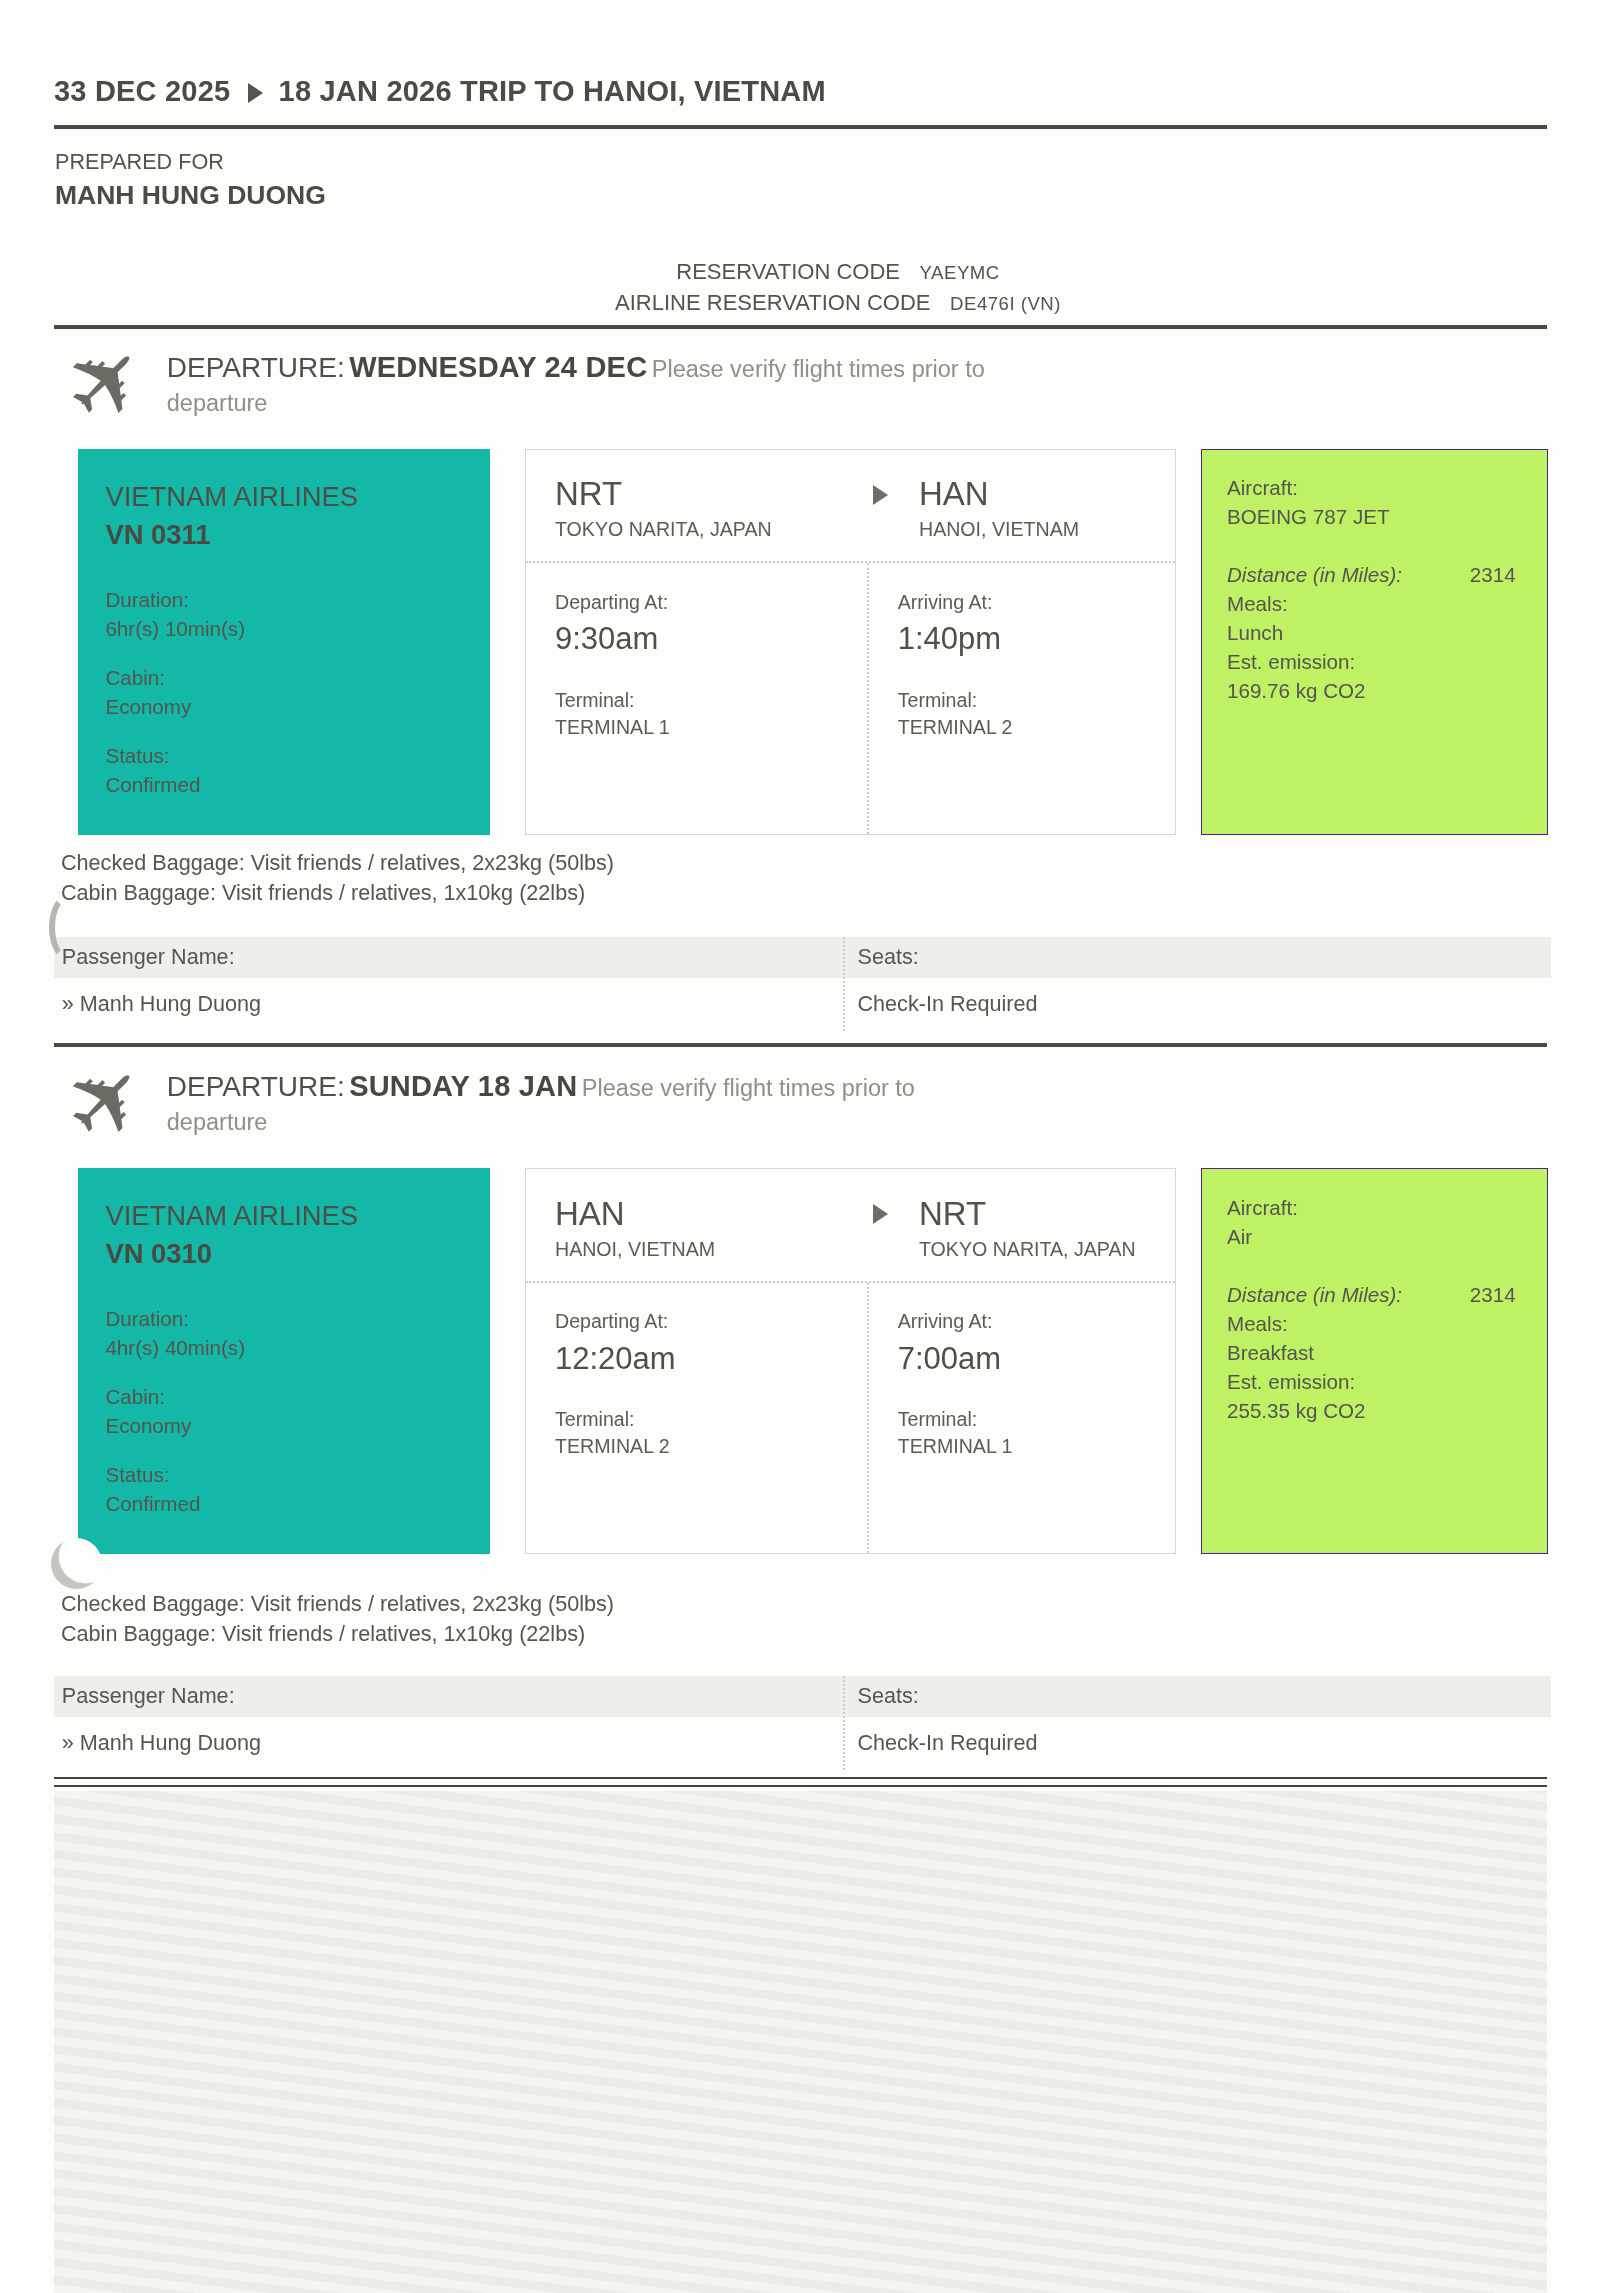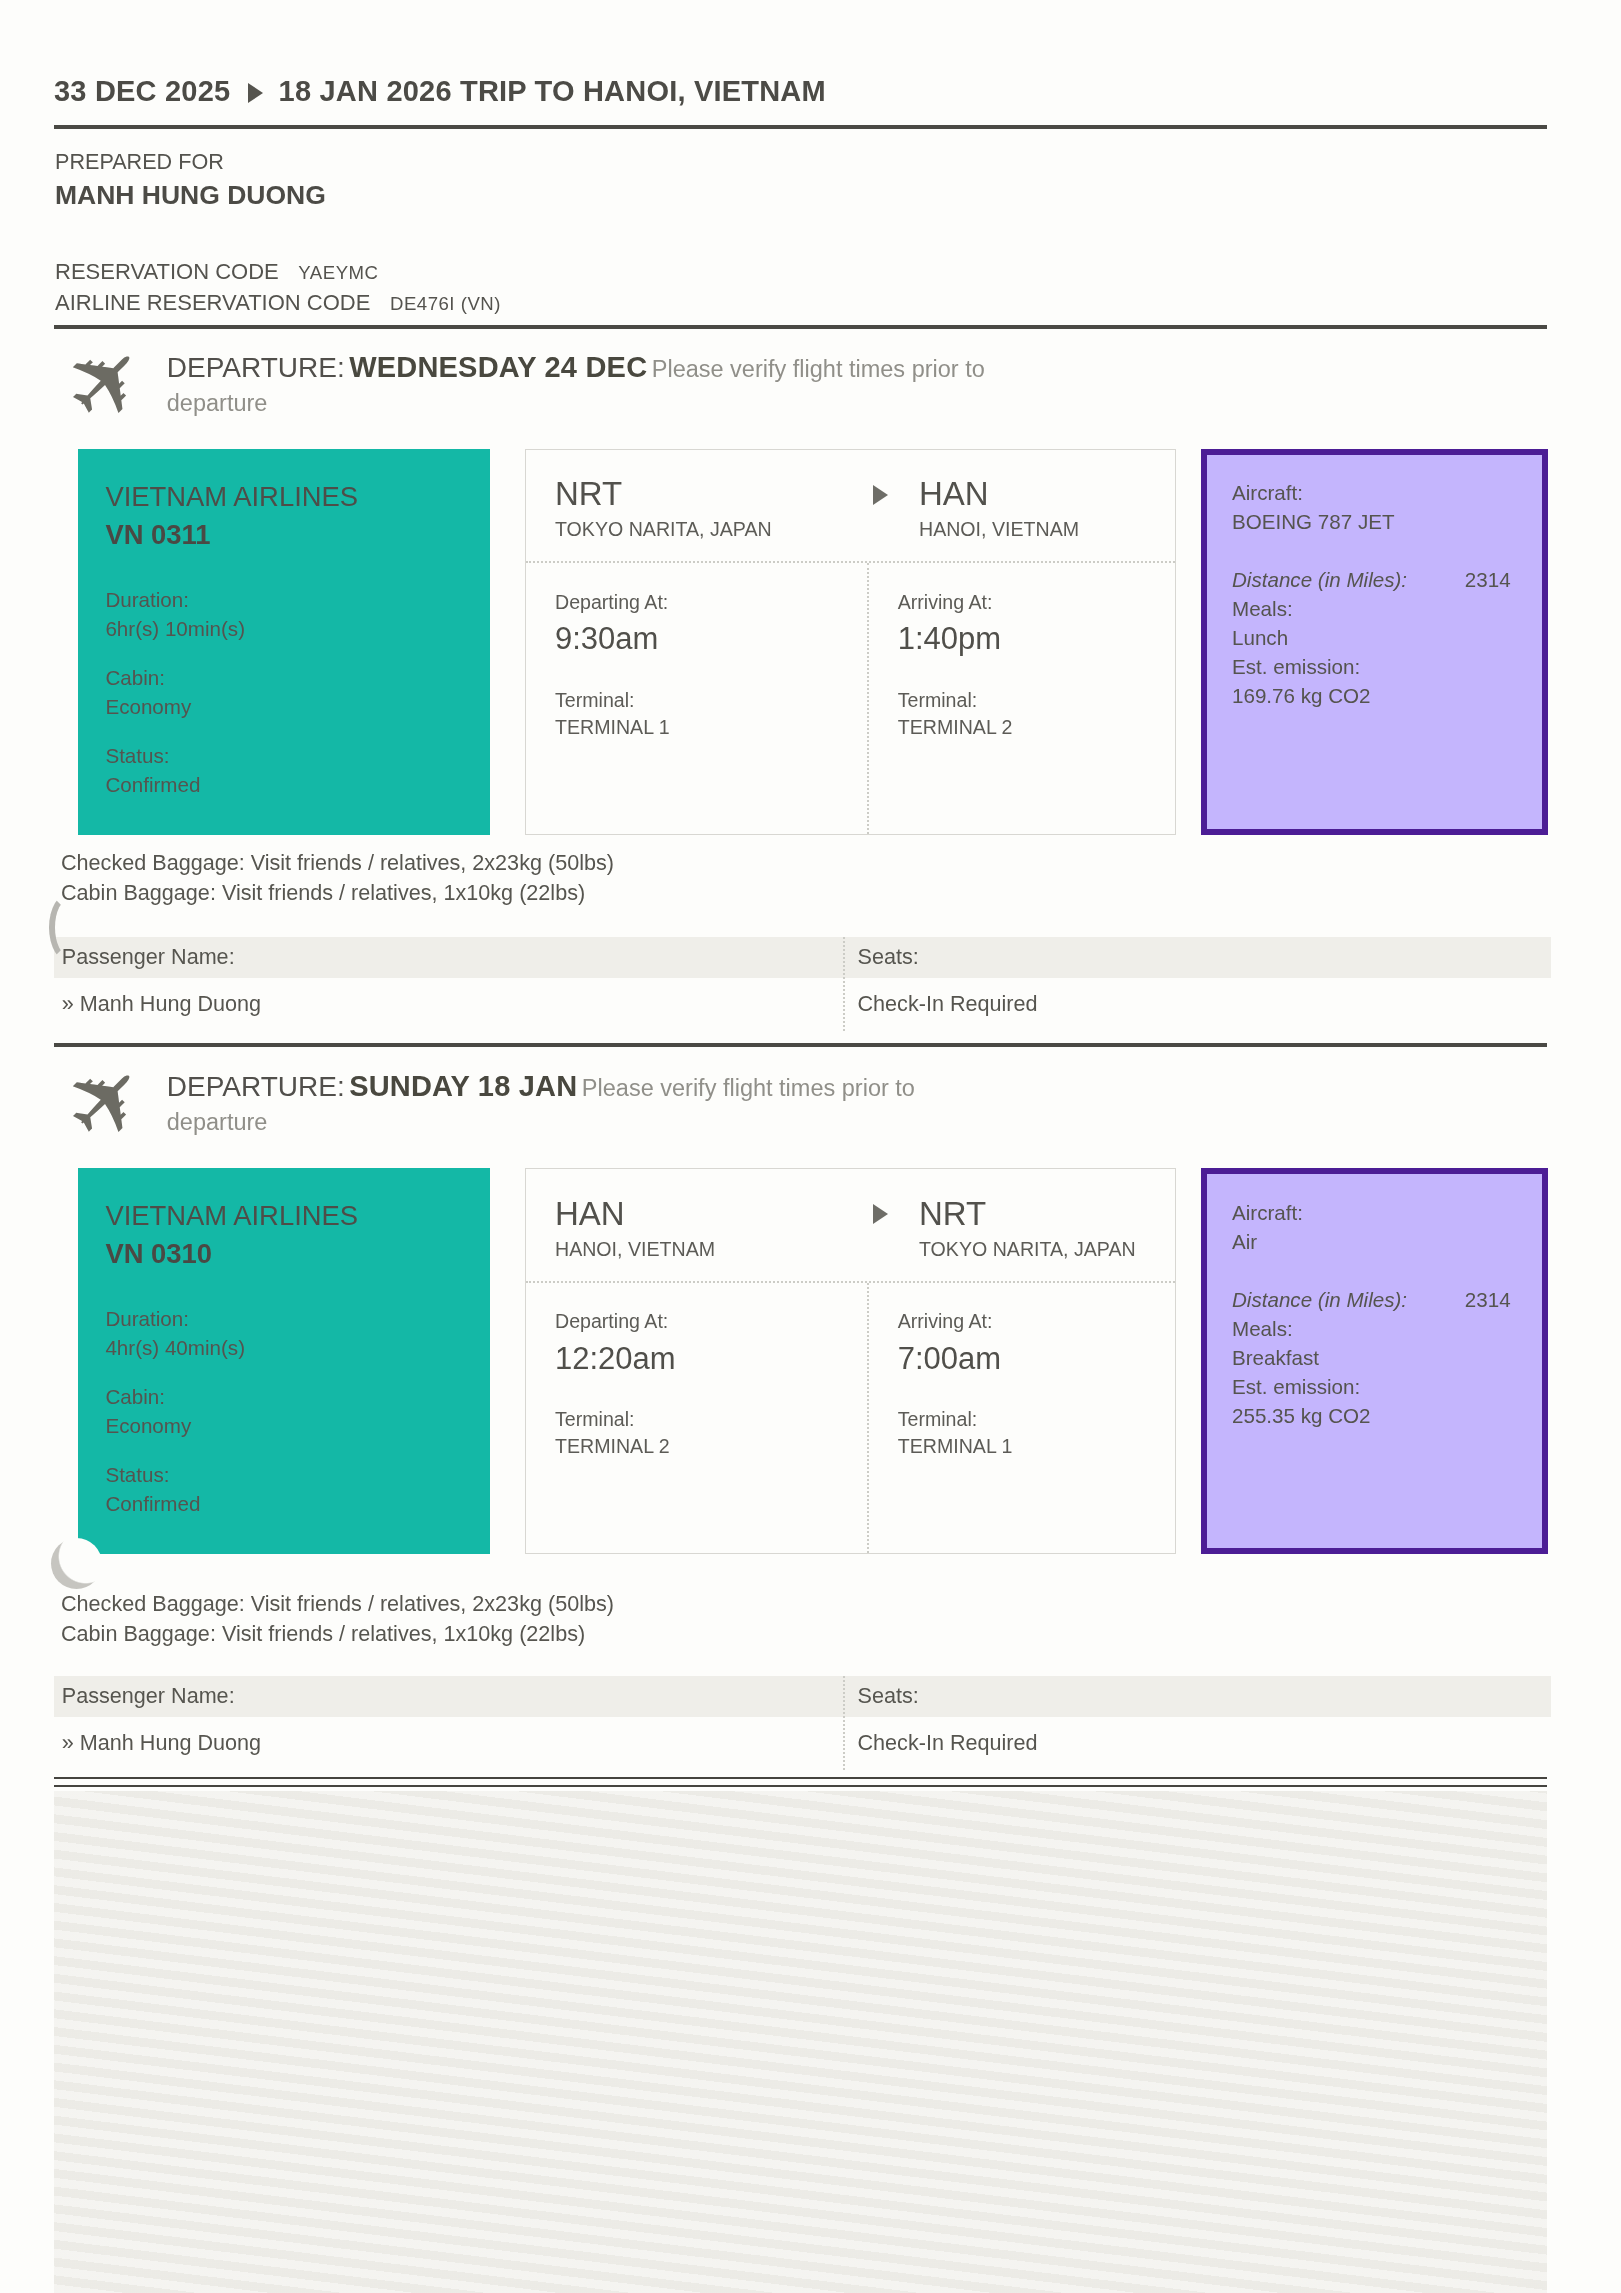--- a/index.html
+++ b/index.html
@@ -31,21 +31,21 @@
   .rule-3 { margin-top: 11.8px; }
   .rule-double {
     margin: 7.8px 74px 0 54px; height: 9.8px; box-sizing: border-box;
     border-top: 2.9px solid #45443f; border-bottom: 2.9px solid #45443f;
   }
 
   .prepared { margin: 19.6px 0 0 55px; }
   .prepared-label { font-size: 21.6px; line-height: 27.4px; color: #54534e; }
   .prepared-name { font-size: 26.5px; font-weight: bold; line-height: 33px; color: #4c4b46; margin-top: 3.9px; }
 
-  .rescodes { margin: 45px 0 0 55px; font-size: 22px; color: #54534e; }
+  .rescodes { margin: 45px 0 0 55px; font-size: 22px; color: #54534e; text-align: center; }
   .rescodes .line { line-height: 30px; }
   .code-value { font-size: 18.6px; margin-left: 19.6px; letter-spacing: 0.5px; }
 
   
   .dep-head { display: flex; margin: 7.8px 0 0 57px; }
   .dep-head-2 { margin-top: 9.8px; }
   .plane-icon {
     font-family: "DejaVu Sans", sans-serif;
     font-size: 94px; line-height: 98px; color: #6c6b63;
     display: inline-block; transform: rotate(-45deg);
@@ -88,21 +88,21 @@
 
   .times { display: flex; flex: 1; }
   .time-col { width: 52.5%; box-sizing: border-box; padding: 25.5px 0 0 29px; }
   .time-col.second { width: 47.5%; border-left: 2px dotted #ccccc6; }
   .t-label { font-size: 19.6px; line-height: 27.4px; color: #5c5b56; }
   .t-time { font-size: 31px; line-height: 45px; color: #504f4a; }
   .term-label { margin-top: 25.5px; }
 
   .cell-right {
     margin-left: 24.5px; flex: 1; box-sizing: border-box;
-    border: 6px solid #4c1d95; background: #c4b5fd;
+    border: 1px solid #4c1d95; background: #bef264;
     padding: 23.5px 25.5px 0 25.5px;
     font-size: 20.6px; line-height: 29px; color: #55544f;
   }
   .vgap { height: 29px; }
   .dist-row { display: flex; }
   .dist-label { width: 191px; font-style: italic; }
   .dist-value { margin-left: auto; padding-right: 5.9px; }
 
   
   .baggage { margin: 13px 0 0 61px; font-size: 21.6px; line-height: 30px; color: #56554f; }

